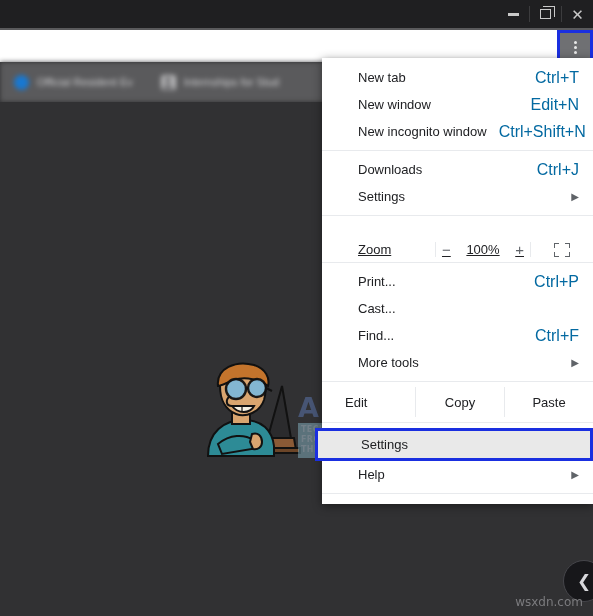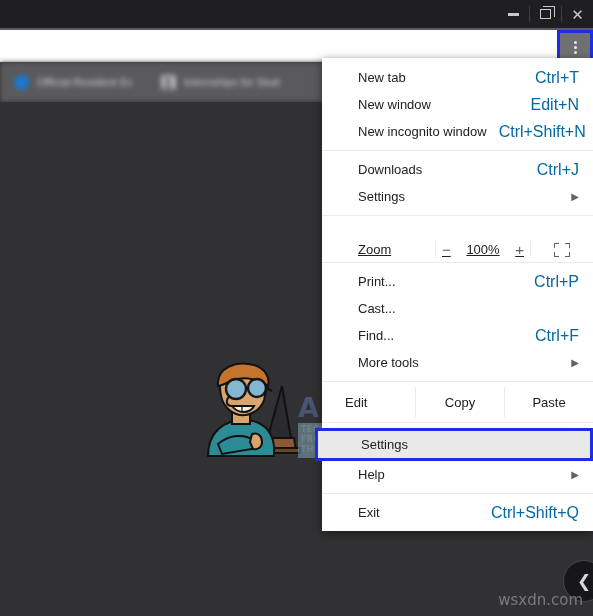--- a/index.html
+++ b/index.html
@@ -230,21 +230,21 @@
     font-size: 17px;
     line-height: 1;
   }
 
   
   .bottom-wm {
     position: absolute;
     right: 10px;
     bottom: 7px;
     color: #7b7b7e;
-    font-size: 15px;
+    font-size: 12px;
     font-family: "DejaVu Sans", sans-serif;
   }
 
   
   .menu {
     position: absolute;
     left: 322px;
     top: 58px;
     width: 271px;
     background: #ffffff;
@@ -534,19 +534,15 @@
       </div>
     </div>
 
     <div class="mi">
       <span class="label">Help</span>
       <span class="caret">▶</span>
     </div>
 
     <div class="sep"></div>
 
-    <div class="mi">
-      <span class="label">Exit</span>
-      <span class="accel">Ctrl+Shift+Q</span>
-    </div>
   </div>
 
 </div>
 
 </body></html>

